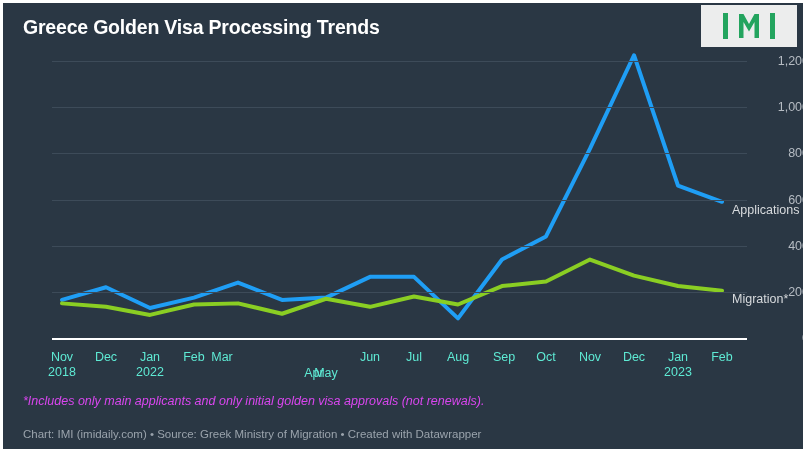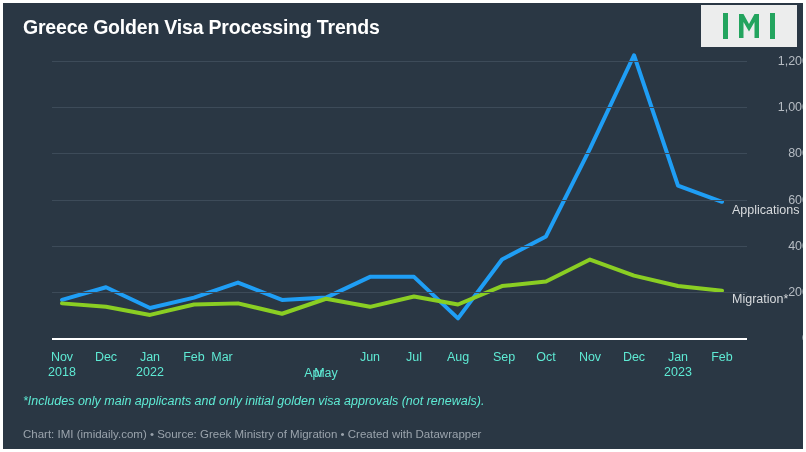--- a/index.html
+++ b/index.html
@@ -34,21 +34,21 @@
     white-space:nowrap;
   }
   .xtick .yr{display:block;}
   .serieslabel{
     position:absolute;font-size:12.5px;color:#d7dadd;white-space:nowrap;
     transform:translateY(-50%);
     margin-top:8px;
   }
   #footnote{
     position:absolute;left:20px;top:391px;
-    font-size:12.5px;font-style:italic;color:#5eead4;white-space:nowrap;
+    font-size:12.5px;font-style:italic;color:#d946ef;white-space:nowrap;
   }
   #credit{
     position:absolute;left:20px;top:416px;
     font-size:11.5px;color:#9aa3ac;white-space:nowrap;margin-top:9px;
   }
   svg{display:block;}
 </style>
 </head>
 <body>
 

